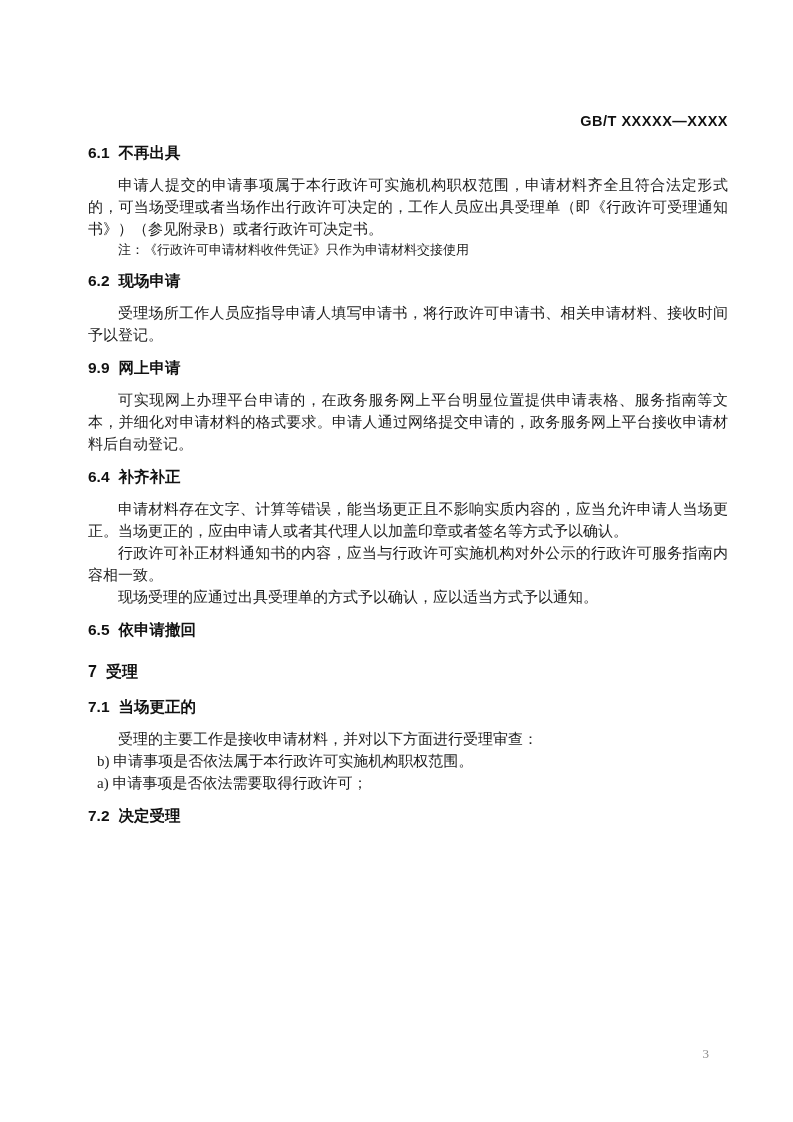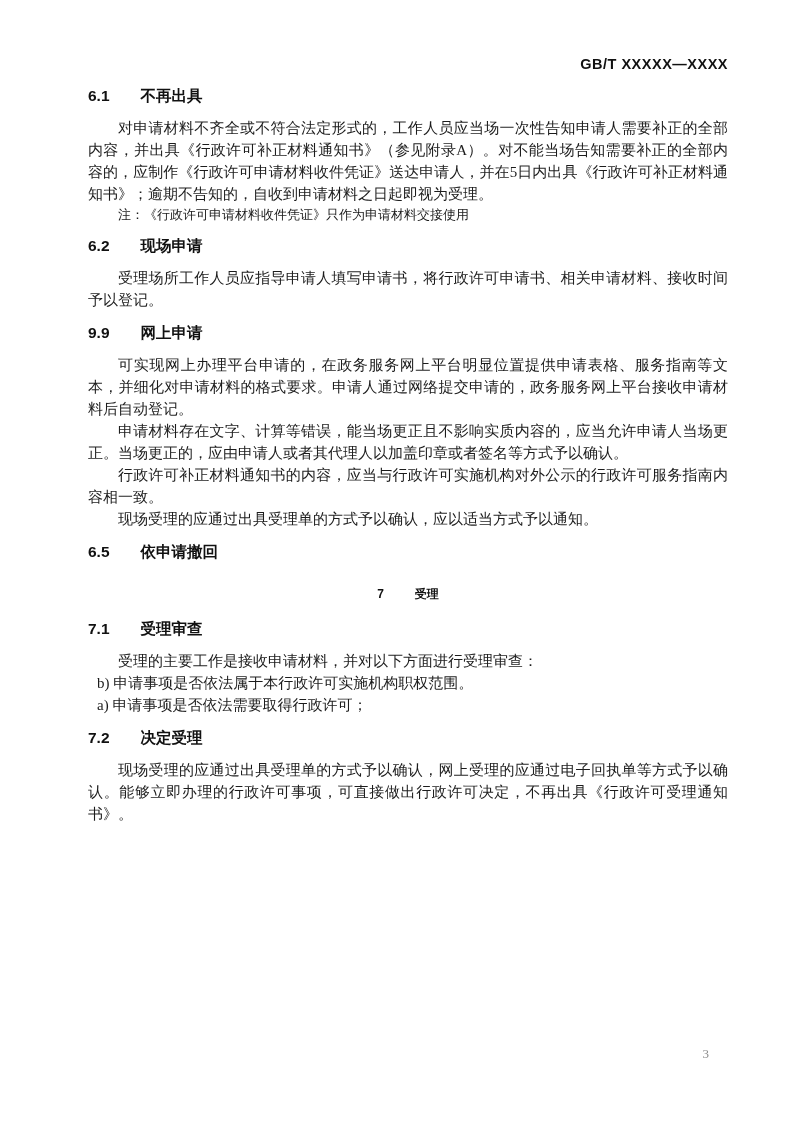--- a/index.html
+++ b/index.html
@@ -5,44 +5,44 @@
   * { margin:0; padding:0; box-sizing:border-box; }
   html, body { background:#ffffff; }
   body {
     width:793px; height:1122px; overflow:hidden;
     font-family:"Liberation Serif","DejaVu Serif",serif;
   }
   .page {
     position:relative;
     width:793px; height:1122px;
     background:#ffffff;
-    padding:56px 65px 0 88px;
+    padding:113px 65px 0 88px;
     color:#1c1c1c;
     font-size:15px;
     line-height:22px;
   }
   .running-header {
     text-align:right;
     font-family:"Liberation Sans","DejaVu Sans",sans-serif;
     font-weight:700;
     font-size:14.5px;
     line-height:16px;
     letter-spacing:0.5px;
     margin-bottom:14px;
     color:#111;
   }
   .heading {
     font-family:"Liberation Sans","DejaVu Sans",sans-serif;
     font-weight:700;
     color:#111;
     line-height:20px;
   }
-  .heading .clause-num { display:inline-block; margin-right:31px; }
+  .heading .clause-num { display:inline-block; margin-right:9px; }
   .h2 { font-size:15.5px; margin-top:12px; margin-bottom:11px; }
-  .h1 { font-size:12px;  margin-top:22px; margin-bottom:15px;text-align:center; }
+  .h1 { font-size:16px;  margin-top:22px; margin-bottom:15px; }
   .para {
     text-align:justify;
     text-indent:30px;
   }
   .note {
     font-size:13px;
     line-height:19px;
     text-indent:30px;
     text-align:justify;
   }
@@ -60,33 +60,33 @@
   }
 </style>
 </head>
 <body>
 
 <div class="page">
   <div class="running-header">GB/T XXXXX—XXXX</div>
 
   <main id="doc-content">
       <div class="heading h2"><span class="clause-num">6.1</span><span>不再出具</span></div>
-      <p class="para">对申请材料不齐全或不符合法定形式的，工作人员应当场一次性告知申请人需要补正的全部内容，并出具《行政许可补正材料通知书》（参见附录A）。对不能当场告知需要补正的全部内容的，应制作《行政许可申请材料收件凭证》送达申请人，并在5日内出具《行政许可补正材料通知书》；逾期不告知的，自收到申请材料之日起即视为受理。</p>
+      <p class="para">申请人提交的申请事项属于本行政许可实施机构职权范围，申请材料齐全且符合法定形式的，可当场受理或者当场作出行政许可决定的，工作人员应出具受理单（即《行政许可受理通知书》）（参见附录B）或者行政许可决定书。</p>
       <p class="note">注：《行政许可申请材料收件凭证》只作为申请材料交接使用</p>
       <div class="heading h2"><span class="clause-num">6.2</span><span>现场申请</span></div>
       <p class="para">受理场所工作人员应指导申请人填写申请书，将行政许可申请书、相关申请材料、接收时间予以登记。</p>
       <div class="heading h2"><span class="clause-num">9.9</span><span>网上申请</span></div>
       <p class="para">可实现网上办理平台申请的，在政务服务网上平台明显位置提供申请表格、服务指南等文本，并细化对申请材料的格式要求。申请人通过网络提交申请的，政务服务网上平台接收申请材料后自动登记。</p>
+      <div class="heading h2"><span class="clause-num">6.4</span><span>补齐补正</span></div>
       <p class="para">申请材料存在文字、计算等错误，能当场更正且不影响实质内容的，应当允许申请人当场更正。当场更正的，应由申请人或者其代理人以加盖印章或者签名等方式予以确认。</p>
       <p class="para">行政许可补正材料通知书的内容，应当与行政许可实施机构对外公示的行政许可服务指南内容相一致。</p>
       <p class="para">现场受理的应通过出具受理单的方式予以确认，应以适当方式予以通知。</p>
       <div class="heading h2"><span class="clause-num">6.5</span><span>依申请撤回</span></div>
       <div class="heading h1"><span class="clause-num">7</span><span>受理</span></div>
-      <div class="heading h2"><span class="clause-num">7.1</span><span>受理审查</span></div>
+      <div class="heading h2"><span class="clause-num">7.1</span><span>当场更正的</span></div>
       <p class="para">受理的主要工作是接收申请材料，并对以下方面进行受理审查：</p>
       <p class="list-item">b) 申请事项是否依法属于本行政许可实施机构职权范围。</p>
       <p class="list-item">a) 申请事项是否依法需要取得行政许可；</p>
       <div class="heading h2"><span class="clause-num">7.2</span><span>决定受理</span></div>
-      <p class="para">现场受理的应通过出具受理单的方式予以确认，网上受理的应通过电子回执单等方式予以确认。能够立即办理的行政许可事项，可直接做出行政许可决定，不再出具《行政许可受理通知书》。</p>
     </main>
 
   <div class="page-number">3</div>
 </div>
 
 </body></html>

